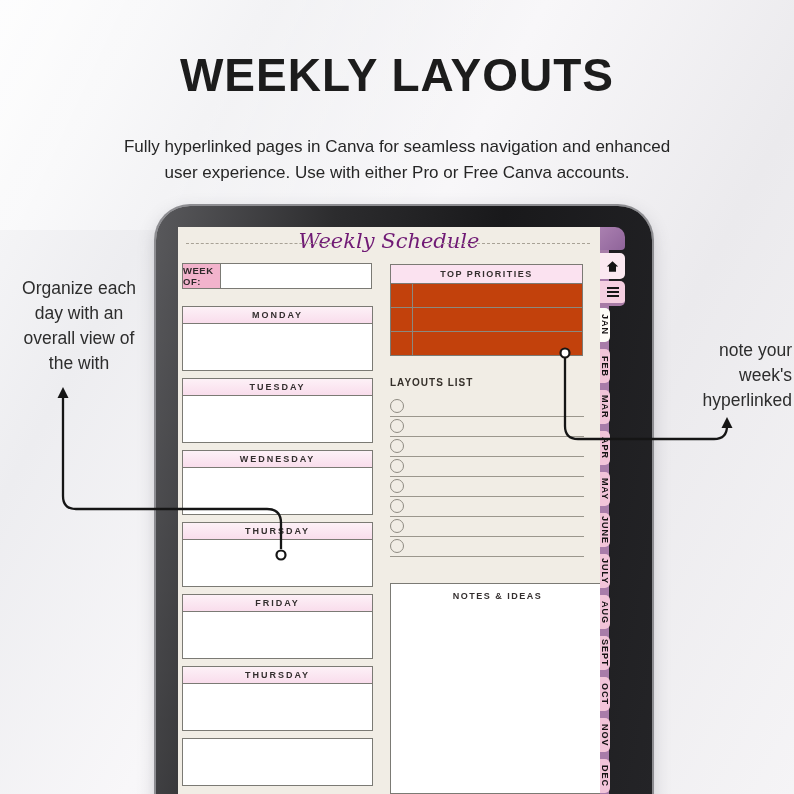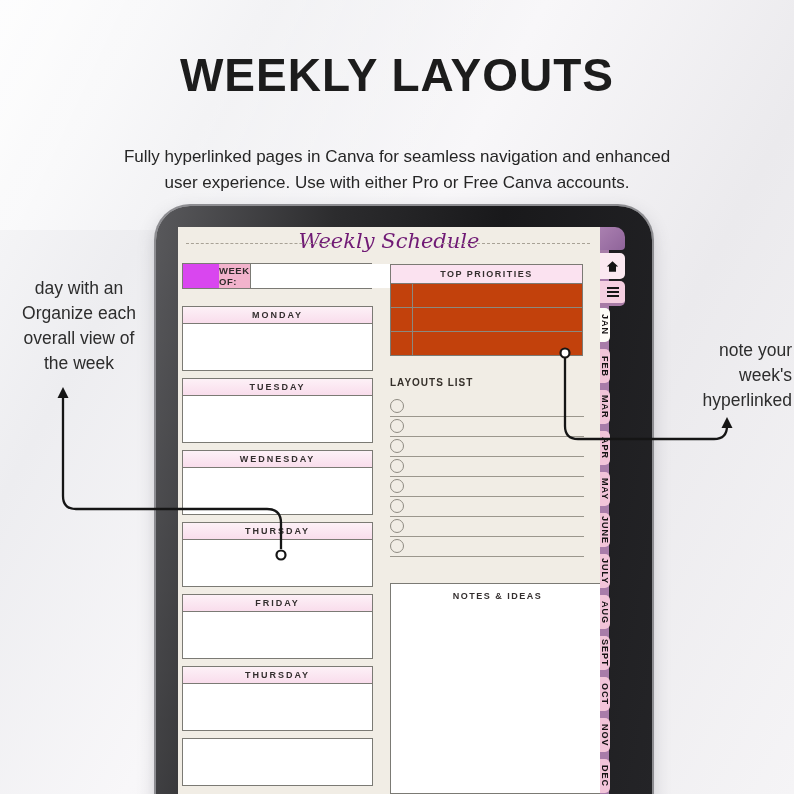--- a/index.html
+++ b/index.html
@@ -8,21 +8,21 @@
     font-family:"Liberation Sans",sans-serif;
     background:linear-gradient(118deg,#fafafb 0%,#ededf0 22%,#f8f7f9 45%,#ebeaed 70%,#f5f4f6 100%);
   }
   .streak{position:absolute;pointer-events:none;background:linear-gradient(115deg,rgba(255,255,255,.65),rgba(220,219,224,.0) 60%);}
   
   .page-title{
     position:absolute;left:0;top:48px;width:794px;text-align:center;
     font-size:46px;font-weight:600;letter-spacing:1px;color:#1c1c1c;
   }
   .page-subtitle{
-    position:absolute;left:0;top:144px;width:794px;text-align:center;
+    position:absolute;left:0;top:134px;width:794px;text-align:center;
     font-size:17px;line-height:26px;color:#262626;
   }
   
   .tablet-frame{
     position:absolute;left:156px;top:206px;width:496px;height:600px;
     border-radius:34px 34px 0 0;
     background:linear-gradient(100deg,#59595c 0%,#2c2c2e 30%,#19191b 58%,#242427 100%);
     box-shadow:0 0 0 2px #8d8d91, 0 6px 18px rgba(60,60,70,.25);
   }
   .side-button{position:absolute;width:8px;background:#57575a;border-radius:3px;z-index:0;}
@@ -34,21 +34,21 @@
   .script-heading{
     position:absolute;left:0;top:2px;width:100%;text-align:center;
     font-family:"DejaVu Serif",serif;font-style:italic;font-size:21px;color:#701a75;
   }
   .head-dash{position:absolute;top:16px;border-top:1px dashed #a8a296;height:0;}
   .head-dash.l{left:8px;width:146px;}
   .head-dash.r{right:10px;width:148px;}
   
   .week-of{
     position:absolute;left:4px;top:36px;width:190px;height:26px;
-    border:1px solid #7b7a74;display:flex;background:#d946ef;box-sizing:border-box;padding-left:36px;
+    border:1px solid #7b7a74;display:flex;background:#d946ef;box-sizing:border-box;
   }
   .week-of-label{
     width:62px;background:var(--pink-label,#f2b3cc);display:flex;align-items:center;justify-content:center;
     font-size:9.5px;font-weight:bold;letter-spacing:.5px;color:#2e2a2a;border-right:1px solid #7b7a74;
   }
   .week-of-input{flex:1;border:0;outline:0;background:#fff;font-size:11px;padding:0 4px;}
   
   .days-col{position:absolute;left:4px;top:79px;width:191px;}
   .day-block{margin-bottom:7px;border:1px solid #7b7a74;box-sizing:border-box;}
   .day-head{
@@ -247,24 +247,24 @@
     <div class="month-tab">JUNE</div>
     <div class="month-tab">JULY</div>
     <div class="month-tab">AUG</div>
     <div class="month-tab">SEPT</div>
     <div class="month-tab">OCT</div>
     <div class="month-tab">NOV</div>
     <div class="month-tab">DEC</div>
   </div>
 
   <div class="anno-text anno-left">
+    <div>Organize each</div>
     <div>day with an</div>
-    <div>Organize each</div>
     <div>overall view of</div>
-    <div>the week</div>
+    <div>the with</div>
   </div>
   <div class="anno-text anno-right">
     <div>note your</div>
     <div>week's</div>
     <div>hyperlinked</div>
   </div>
 
   <svg class="anno-overlay" width="794" height="794" viewBox="0 0 794 794">
 
     <polygon points="63,387 57.5,398 68.5,398" fill="#151515"></polygon>

